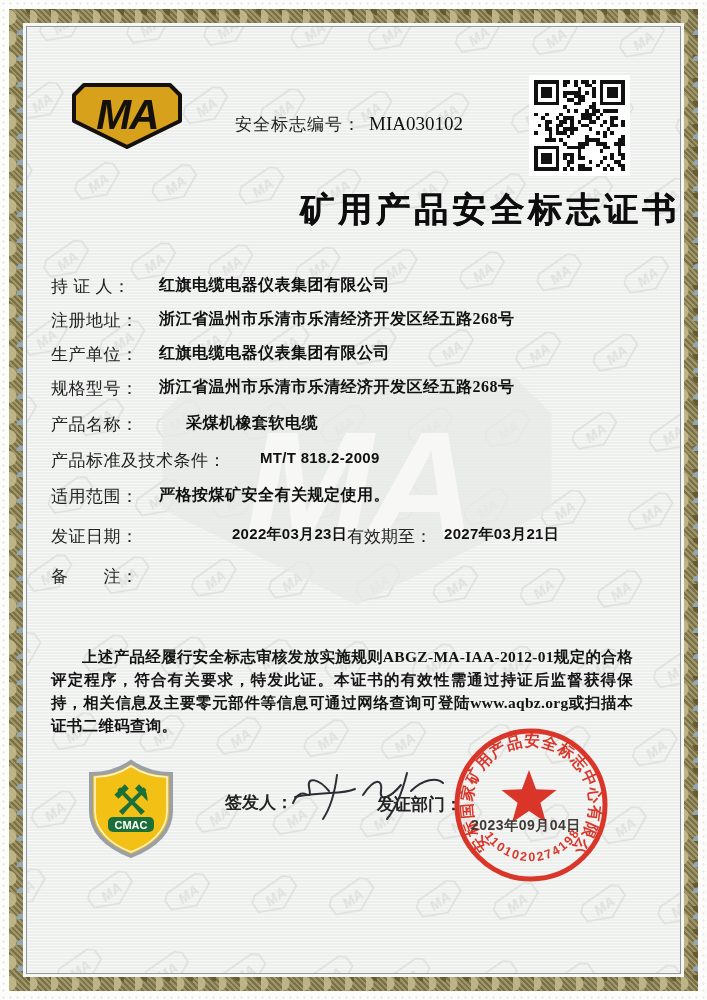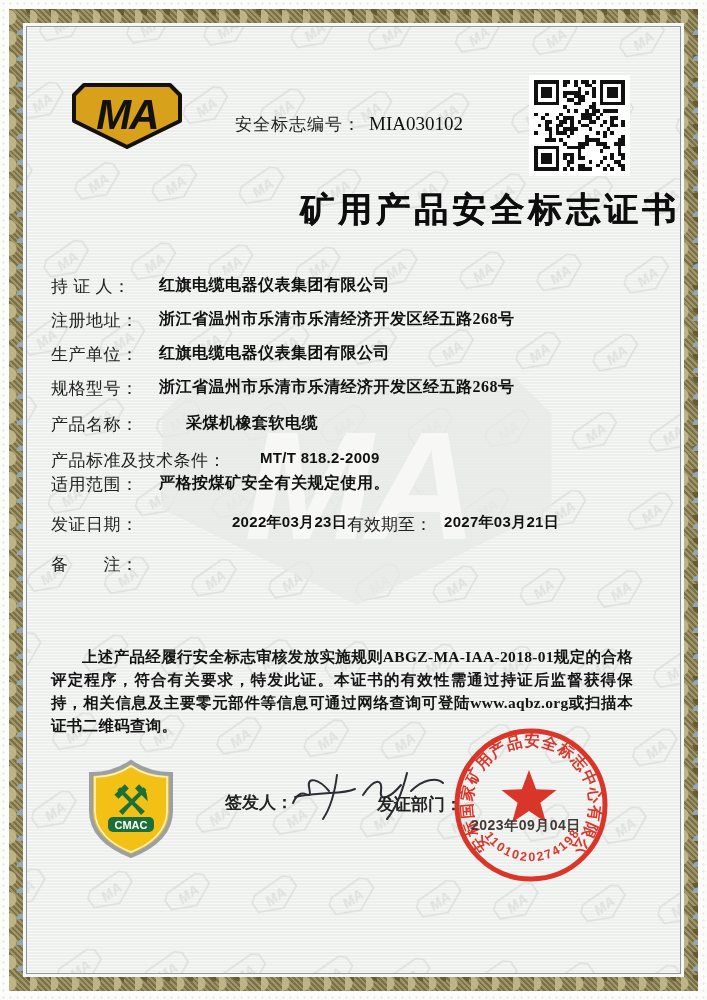--- a/index.html
+++ b/index.html
@@ -45,21 +45,21 @@
 
   .fields{position:absolute;left:24px;top:248px;width:585px;}
   .frow{display:flex;align-items:flex-start;margin-bottom:11px;min-height:20px;}
   .frow .lbl{
     flex:0 0 108px;font-size:17px;color:#222;letter-spacing:.5px;white-space:nowrap;
   }
   .frow .val{font-size:16px;font-weight:bold;color:#101010;letter-spacing:.5px;text-align:right;}
   .frow .val.alnum{font-family:"Liberation Sans",sans-serif;font-size:15px;letter-spacing:.3px;}
   .frow.r-addr2{margin-bottom:13px;}
   .frow.r-name,.frow.r-model{margin-bottom:13px;gap:27px;}
-  .frow.r-standard{margin-bottom:1px;}
+  .frow.r-standard{margin-bottom:13px;}
   .frow.r-standard .lbl{flex:0 0 auto;margin-right:34px;}
   .frow.r-scope{margin-bottom:17px;}
   .frow.r-scope .val{font-style:normal;}
   .frow.r-dates{margin-bottom:17px;}
   .frow.r-dates .val1{flex:0 0 188px;}
   .frow.r-dates .lbl2{flex:0 0 97px;font-size:17px;color:#222;font-weight:normal;white-space:nowrap;}
 
   .statement{
     position:absolute;left:24px;top:618px;width:582px;
     font-size:15.5px;font-weight:bold;color:#141414;line-height:23px;
@@ -348,21 +348,21 @@
           <span class="val alnum val1">2022年03月23日</span>
           <span class="lbl2">有效期至：</span>
           <span class="val alnum">2027年03月21日</span>
         </div>
         <div class="frow">
           <span class="lbl">备　　注：</span>
           <span class="val"></span>
         </div>
       </div>
 
-      <div class="statement">上述产品经履行安全标志审核发放实施规则ABGZ-MA-IAA-2018-01规定的合格评定程序，符合有关要求，特发此证。本证书的有效性需通过持证后监督获得保持，相关信息及主要零元部件等信息可通过网络查询可登陆www.aqbz.org或扫描本证书二维码查询。</div>
+      <div class="statement">上述产品经履行安全标志审核发放实施规则ABGZ-MA-IAA-2012-01规定的合格评定程序，符合有关要求，特发此证。本证书的有效性需通过持证后监督获得保持，相关信息及主要零元部件等信息可通过网络查询可登陆www.aqbz.org或扫描本证书二维码查询。</div>
 
       <svg class="cmac" viewBox="0 0 92 100">
         <path d="M46,3 C33,12 18,15 6,15 L6,52 C6,76 26,89 46,97 C66,89 86,76 86,52 L86,15 C74,15 59,12 46,3 Z" fill="#f3c115" stroke="#9aa0a6" stroke-width="4"></path>
         <path d="M46,7 C34,15 21,18 10,18 L10,52 C10,73 28,86 46,93 C64,86 82,73 82,52 L82,18 C71,18 58,15 46,7 Z" fill="none" stroke="#ffffff" stroke-width="1.6" opacity=".8"></path>
         <text x="46" y="56" font-size="42" text-anchor="middle" fill="#1c6f38">⚒</text>
         <rect x="23" y="58" width="46" height="15" rx="5" fill="#1c6f38"></rect>
         <text x="46" y="69.5" font-size="11" font-weight="bold" text-anchor="middle" fill="#ffffff" font-family="Liberation Sans, sans-serif">CMAC</text>
       </svg>
 
       <div class="sign-row">

